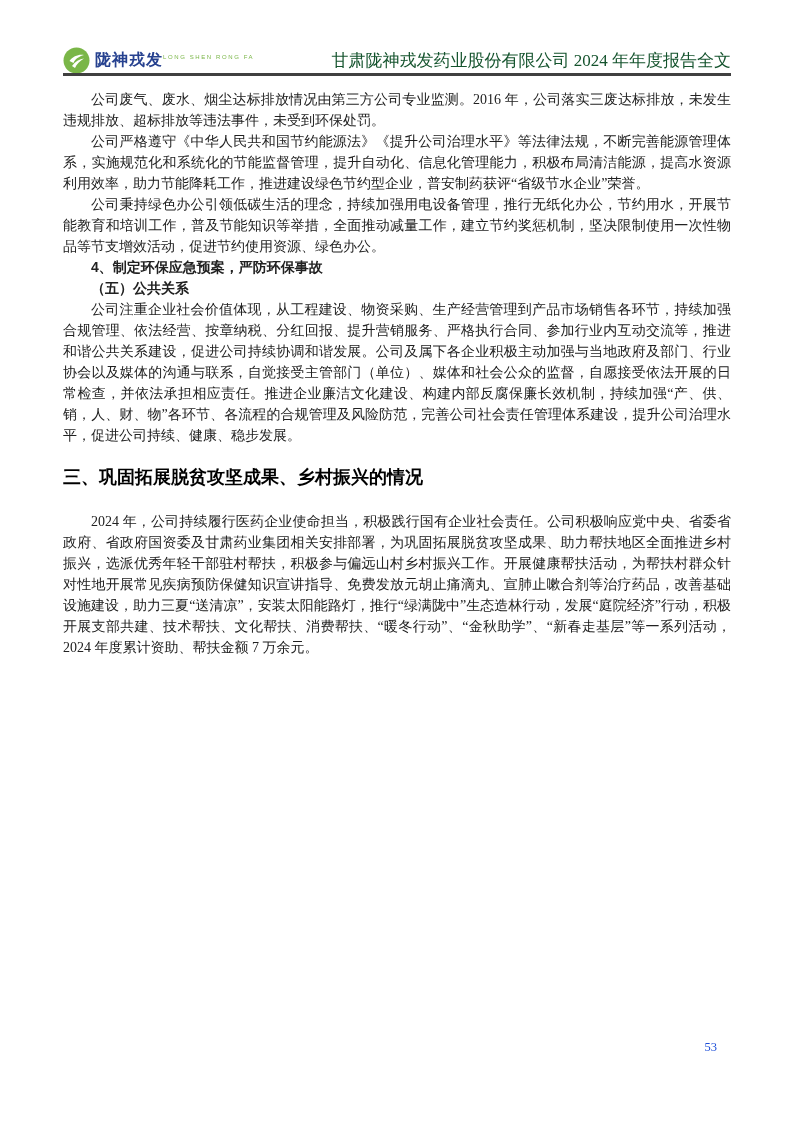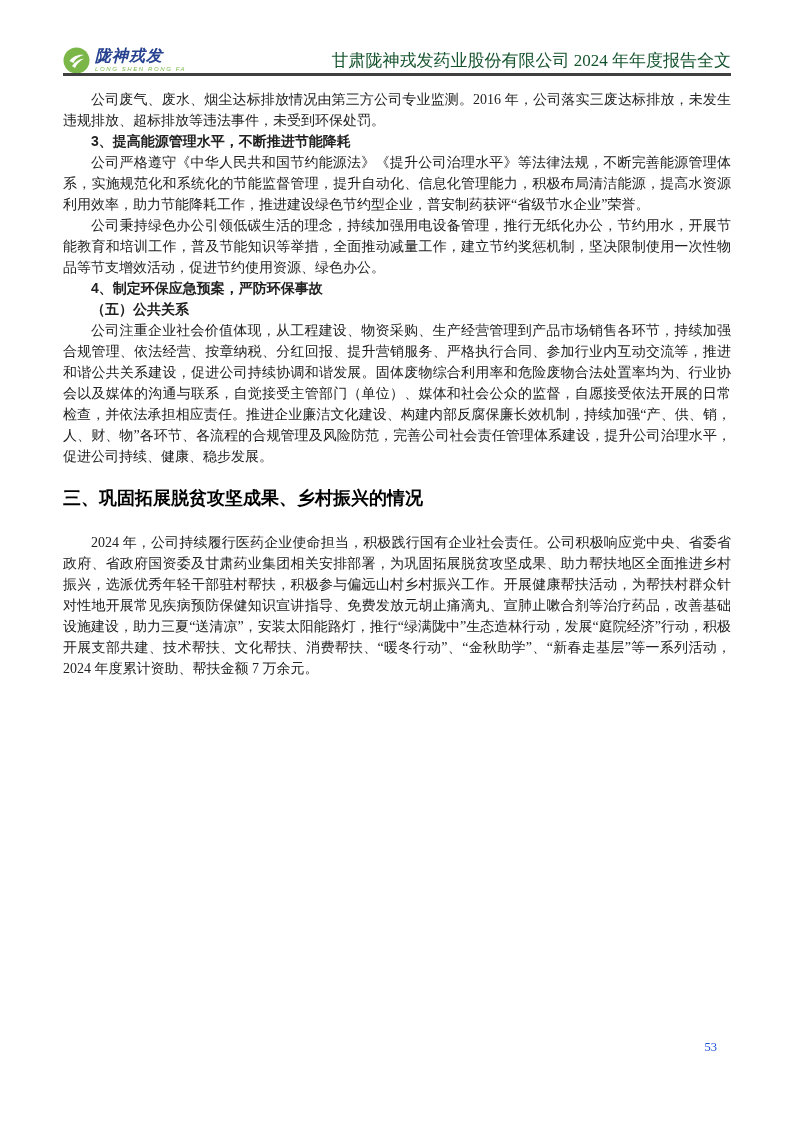--- a/index.html
+++ b/index.html
@@ -20,21 +20,21 @@
     top: 46px;
     left: 63px;
     right: 62px;
     height: 28px;
     display: flex;
     align-items: center;
     justify-content: space-between;
   }
   .logo { display: flex; align-items: center; gap: 5px; }
   .logo-mark { width: 27px; height: 27px; flex: 0 0 auto; }
-  .logo-text { display: flex; flex-direction: column; line-height: 1; font-style: italic; }
+  .logo-text { display: flex; flex-direction: row; line-height: 1; }
   .brand-cn {
     font-family: "Liberation Sans", "DejaVu Sans", sans-serif;
     font-weight: bold;
     font-size: 16px;
     letter-spacing: 1px;
     color: #26418f;
   }
   .brand-en {
     font-family: "Liberation Sans", "DejaVu Sans", sans-serif;
     font-size: 6px;
@@ -110,26 +110,25 @@
         <div class="brand-en">LONG SHEN RONG FA</div>
       </div>
     </div>
     <div class="header-title">甘肃陇神戎发药业股份有限公司 2024 年年度报告全文</div>
   </header>
 
   <div class="header-rule"></div>
 
   <main class="doc-body">
     <p class="para">公司废气、废水、烟尘达标排放情况由第三方公司专业监测。2016 年，公司落实三废达标排放，未发生违规排放、超标排放等违法事件，未受到环保处罚。</p>
-    <h3 class="sub-heading">3、提高能源管理水平，不断推进节能降耗</h3>
     <p class="para">公司严格遵守《中华人民共和国节约能源法》《提升公司治理水平》等法律法规，不断完善能源管理体系，实施规范化和系统化的节能监督管理，提升自动化、信息化管理能力，积极布局清洁能源，提高水资源利用效率，助力节能降耗工作，推进建设绿色节约型企业，普安制药获评“省级节水企业”荣誉。</p>
     <p class="para">公司秉持绿色办公引领低碳生活的理念，持续加强用电设备管理，推行无纸化办公，节约用水，开展节能教育和培训工作，普及节能知识等举措，全面推动减量工作，建立节约奖惩机制，坚决限制使用一次性物品等节支增效活动，促进节约使用资源、绿色办公。</p>
     <h3 class="sub-heading">4、制定环保应急预案，严防环保事故</h3>
     <h3 class="sub-heading">（五）公共关系</h3>
-    <p class="para">公司注重企业社会价值体现，从工程建设、物资采购、生产经营管理到产品市场销售各环节，持续加强合规管理、依法经营、按章纳税、分红回报、提升营销服务、严格执行合同、参加行业内互动交流等，推进和谐公共关系建设，促进公司持续协调和谐发展。固体废物综合利用率和危险废物合法处置率均为、行业协会以及媒体的沟通与联系，自觉接受主管部门（单位）、媒体和社会公众的监督，自愿接受依法开展的日常检查，并依法承担相应责任。推进企业廉洁文化建设、构建内部反腐保廉长效机制，持续加强“产、供、销，人、财、物”各环节、各流程的合规管理及风险防范，完善公司社会责任管理体系建设，提升公司治理水平，促进公司持续、健康、稳步发展。</p>
+    <p class="para">公司注重企业社会价值体现，从工程建设、物资采购、生产经营管理到产品市场销售各环节，持续加强合规管理、依法经营、按章纳税、分红回报、提升营销服务、严格执行合同、参加行业内互动交流等，推进和谐公共关系建设，促进公司持续协调和谐发展。公司及属下各企业积极主动加强与当地政府及部门、行业协会以及媒体的沟通与联系，自觉接受主管部门（单位）、媒体和社会公众的监督，自愿接受依法开展的日常检查，并依法承担相应责任。推进企业廉洁文化建设、构建内部反腐保廉长效机制，持续加强“产、供、销，人、财、物”各环节、各流程的合规管理及风险防范，完善公司社会责任管理体系建设，提升公司治理水平，促进公司持续、健康、稳步发展。</p>
     <h2 class="section-heading">三、巩固拓展脱贫攻坚成果、乡村振兴的情况</h2>
     <p class="para">2024 年，公司持续履行医药企业使命担当，积极践行国有企业社会责任。公司积极响应党中央、省委省政府、省政府国资委及甘肃药业集团相关安排部署，为巩固拓展脱贫攻坚成果、助力帮扶地区全面推进乡村振兴，选派优秀年轻干部驻村帮扶，积极参与偏远山村乡村振兴工作。开展健康帮扶活动，为帮扶村群众针对性地开展常见疾病预防保健知识宣讲指导、免费发放元胡止痛滴丸、宣肺止嗽合剂等治疗药品，改善基础设施建设，助力三夏“送清凉”，安装太阳能路灯，推行“绿满陇中”生态造林行动，发展“庭院经济”行动，积极开展支部共建、技术帮扶、文化帮扶、消费帮扶、“暖冬行动”、“金秋助学”、“新春走基层”等一系列活动，2024 年度累计资助、帮扶金额 7 万余元。</p>
   </main>
 
   <footer class="page-footer">
     <span>53</span>
   </footer>
 
 </div>
 

